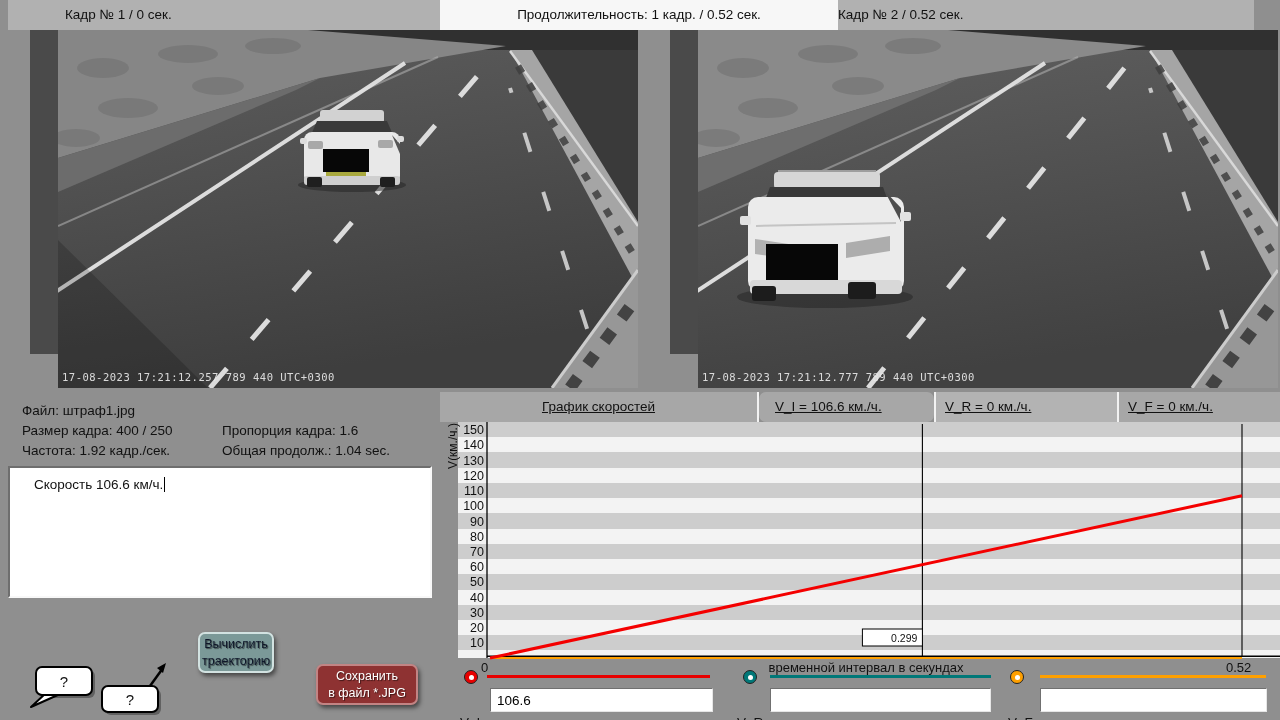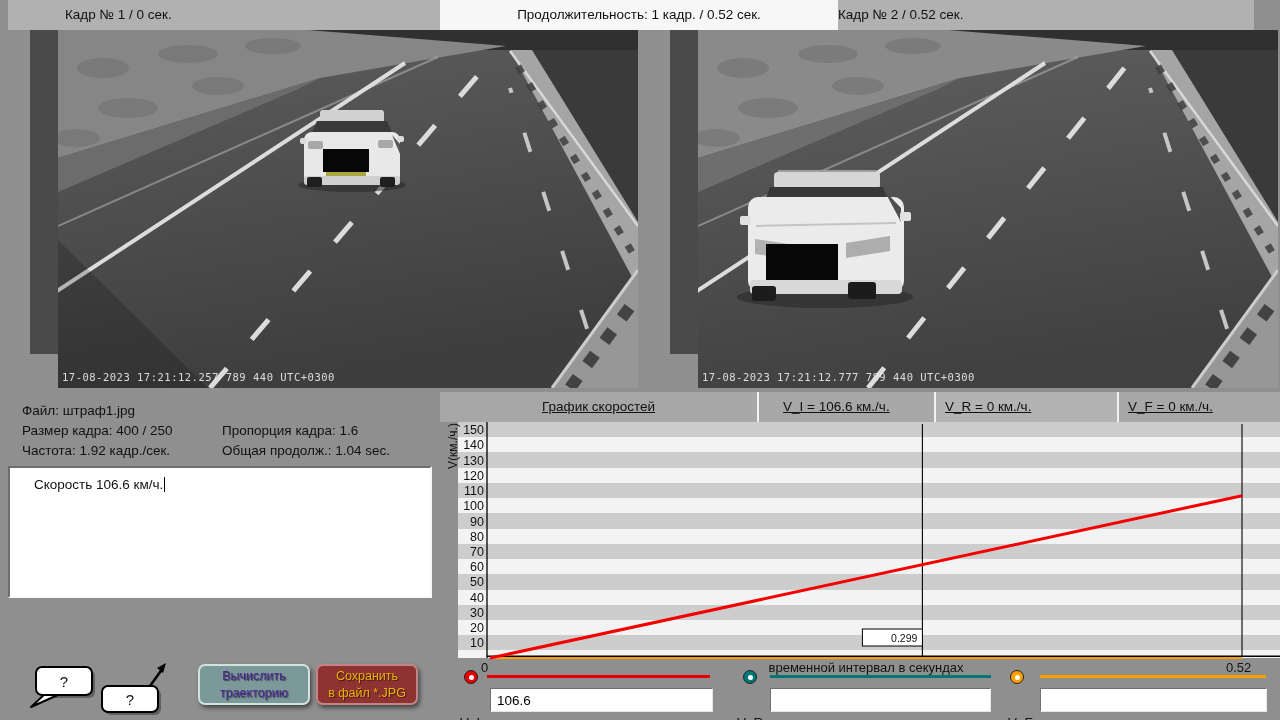--- a/index.html
+++ b/index.html
@@ -23,30 +23,30 @@
   
   .info{font-size:13.5px;white-space:nowrap;}
   #notes-box{left:8px;top:466px;width:424px;height:132px;background:#fff;
      border:2px solid;border-color:#6e6e6e #f8f8f8 #f8f8f8 #6e6e6e;
      padding:9px 24px;font-size:13.5px;}
   .caret{display:inline-block;width:1px;height:15px;background:#000;vertical-align:-3px;margin-left:1px;}
 
   
   .btn{border-radius:7px;font-size:12.5px;line-height:17px;text-align:center;
        box-shadow:2px 3px 4px rgba(0,0,0,.5);cursor:default;padding-top:2px;}
-  #btn-compute{left:198px;top:664px;width:112px;height:41px;background:#7b9998;
-       border:2px solid #d2e2e1;color:#4c1d95;text-shadow:1px 1px 1px rgba(0,0,0,.55);}
+  #btn-compute{left:198px;top:632px;width:76px;height:41px;background:#7b9998;
+       border:2px solid #d2e2e1;color:#0f172a;text-shadow:1px 1px 1px rgba(0,0,0,.55);}
   #btn-save{left:316px;top:664px;width:102px;height:41px;background:#8e3232;
-       border:2px solid #c28484;color:#eab308;text-shadow:1px 1px 1px rgba(0,0,0,.55);}
+       border:2px solid #c28484;color:#ffffff;text-shadow:1px 1px 1px rgba(0,0,0,.55);}
 
   
   .cell{top:392px;height:30px;background:#a7a7a7;font-size:13.5px;line-height:29px;white-space:nowrap;text-decoration:underline;}
   .vdiv{top:392px;height:30px;width:2px;background:#f2f2f2;}
   #cell-title{left:440px;width:317px;text-align:center;}
-  #cell-vi{left:759px;width:175px;padding-left:24px;}
+  #cell-vi{left:759px;width:175px;padding-left:16px;border-radius:7px;}
   #cell-vr{left:936px;width:181px;padding-left:9px;background:#b3b3b3;}
   #cell-vf{left:1119px;width:191px;padding-left:9px;}
 
   
   #chart-bands{left:458px;top:422px;width:822px;height:236px;
      background:repeating-linear-gradient(to bottom,#cdcdcd 0px,#cdcdcd 15.23px,#f3f3f3 15.23px,#f3f3f3 30.46px);}
   #chart-svg{left:440px;top:422px;overflow:visible;}
   #chart-ylabel{left:425px;top:439px;width:56px;text-align:center;font-size:12px;transform:rotate(-90deg);}
   .xtick{top:660px;font-size:13px;}
   #xtick-0{left:481px;}

